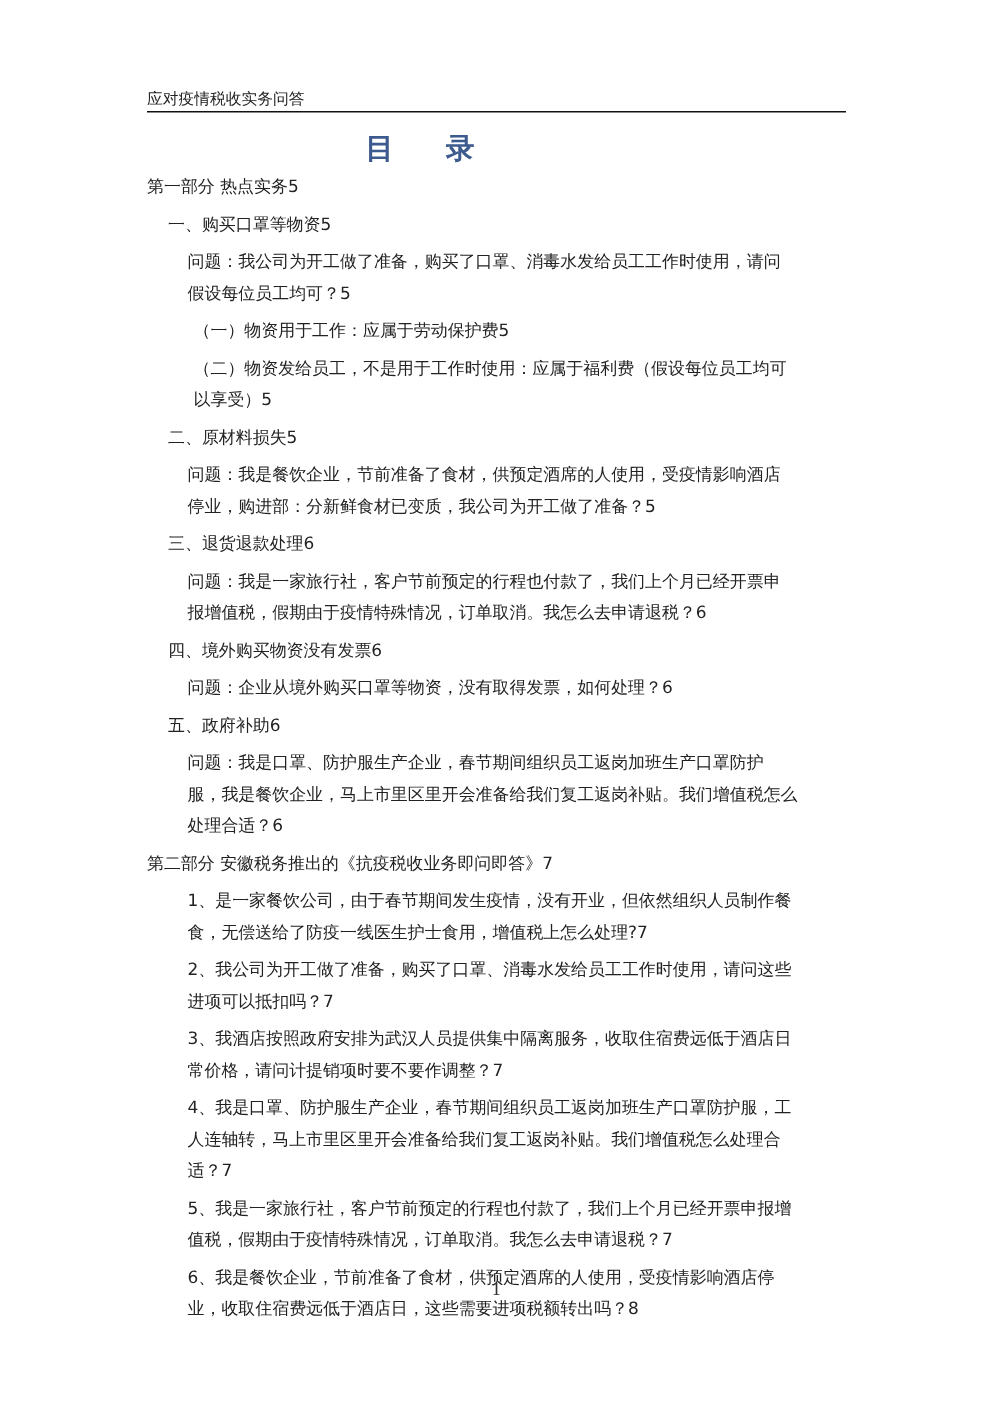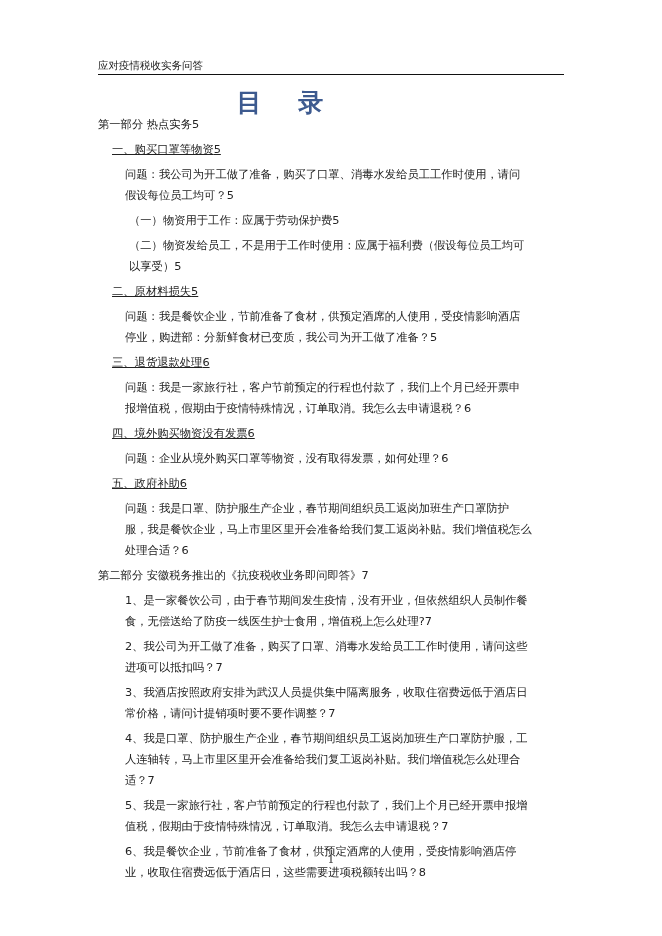--- a/index.html
+++ b/index.html
@@ -1,27 +1,27 @@
 <!DOCTYPE html>
 <html><head>
 <meta charset="utf-8">
 <style>
   html, body { margin: 0; padding: 0; background: #ffffff; }
   body { width: 662px; height: 936px; position: relative; overflow: hidden;
          font-family: "DejaVu Sans", "Liberation Sans", sans-serif; color: #222; }
   .header { position: absolute; left: 98px; top: 59px; width: 466px; font-size: 10.5px; color: #222; }
   .header-rule { position: absolute; left: 98px; top: 74px; width: 466px; height: 1px; background: #111; }
   .toc-title { position: absolute; left: 0; width: 560px; top: 86px; text-align: center;
-               font-size: 25px; font-weight: bold; color: #3d5a8f; letter-spacing: 14px; padding-left: 14px; box-sizing: border-box; }
+               font-size: 19px; font-weight: bold; color: #3d5a8f; letter-spacing: 14px; padding-left: 14px; box-sizing: border-box; }
   .toc { position: absolute; left: 98px; top: 114px; width: 466px; font-size: 11.3px; }
   .multi { line-height: 21px; margin-bottom: 4px; }
   .multi .text-block { display: block; }
   .multi .last { display: flex; align-items: center; }
   .lvl0 { padding-left: 0; }
-  .lvl1 { padding-left: 14px; text-decoration: underline; }
+  .lvl1 { padding-left: 14px; }
   .lvl2 { padding-left: 27px; }
   .lvl3 { padding-left: 31px; }
   .gap { margin-top: 3px; }
   .page-num { position: absolute; left: 0; width: 662px; top: 853px; text-align: center;
               font-size: 11px; font-family: "DejaVu Serif", serif; color: #333; }
 </style>
 </head>
 <body>
 
 <div class="header">应对疫情税收实务问答</div>

